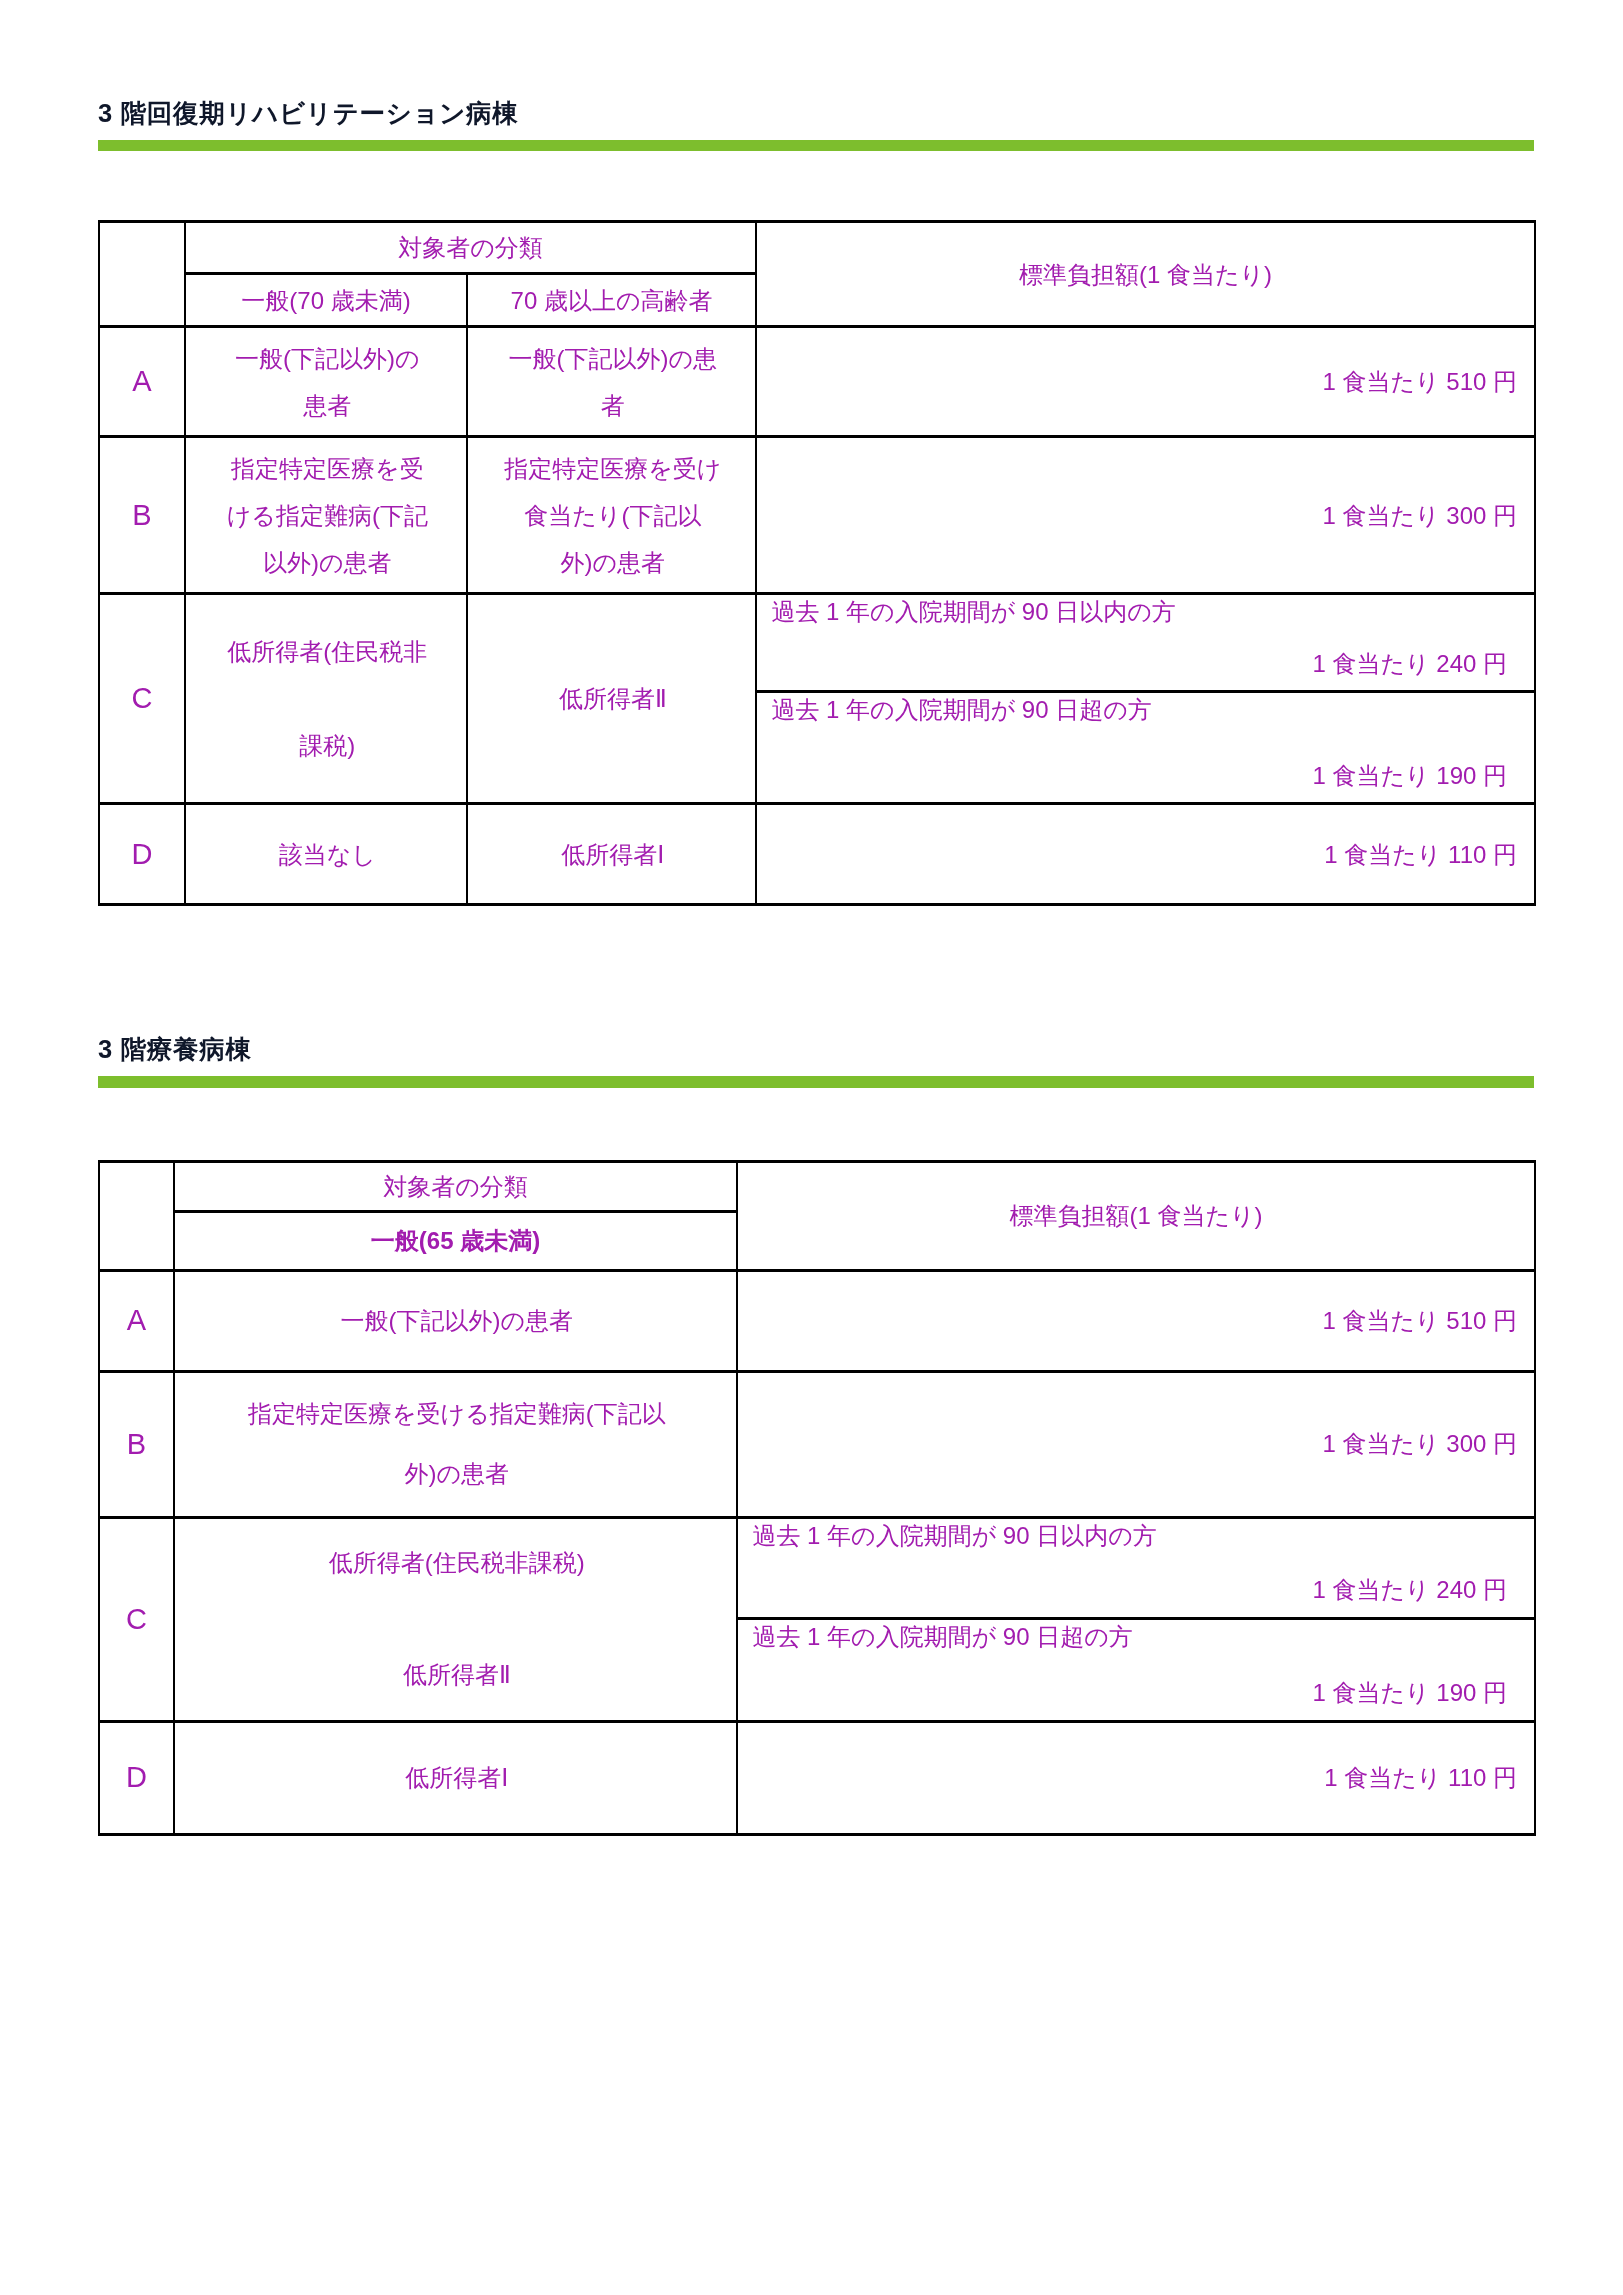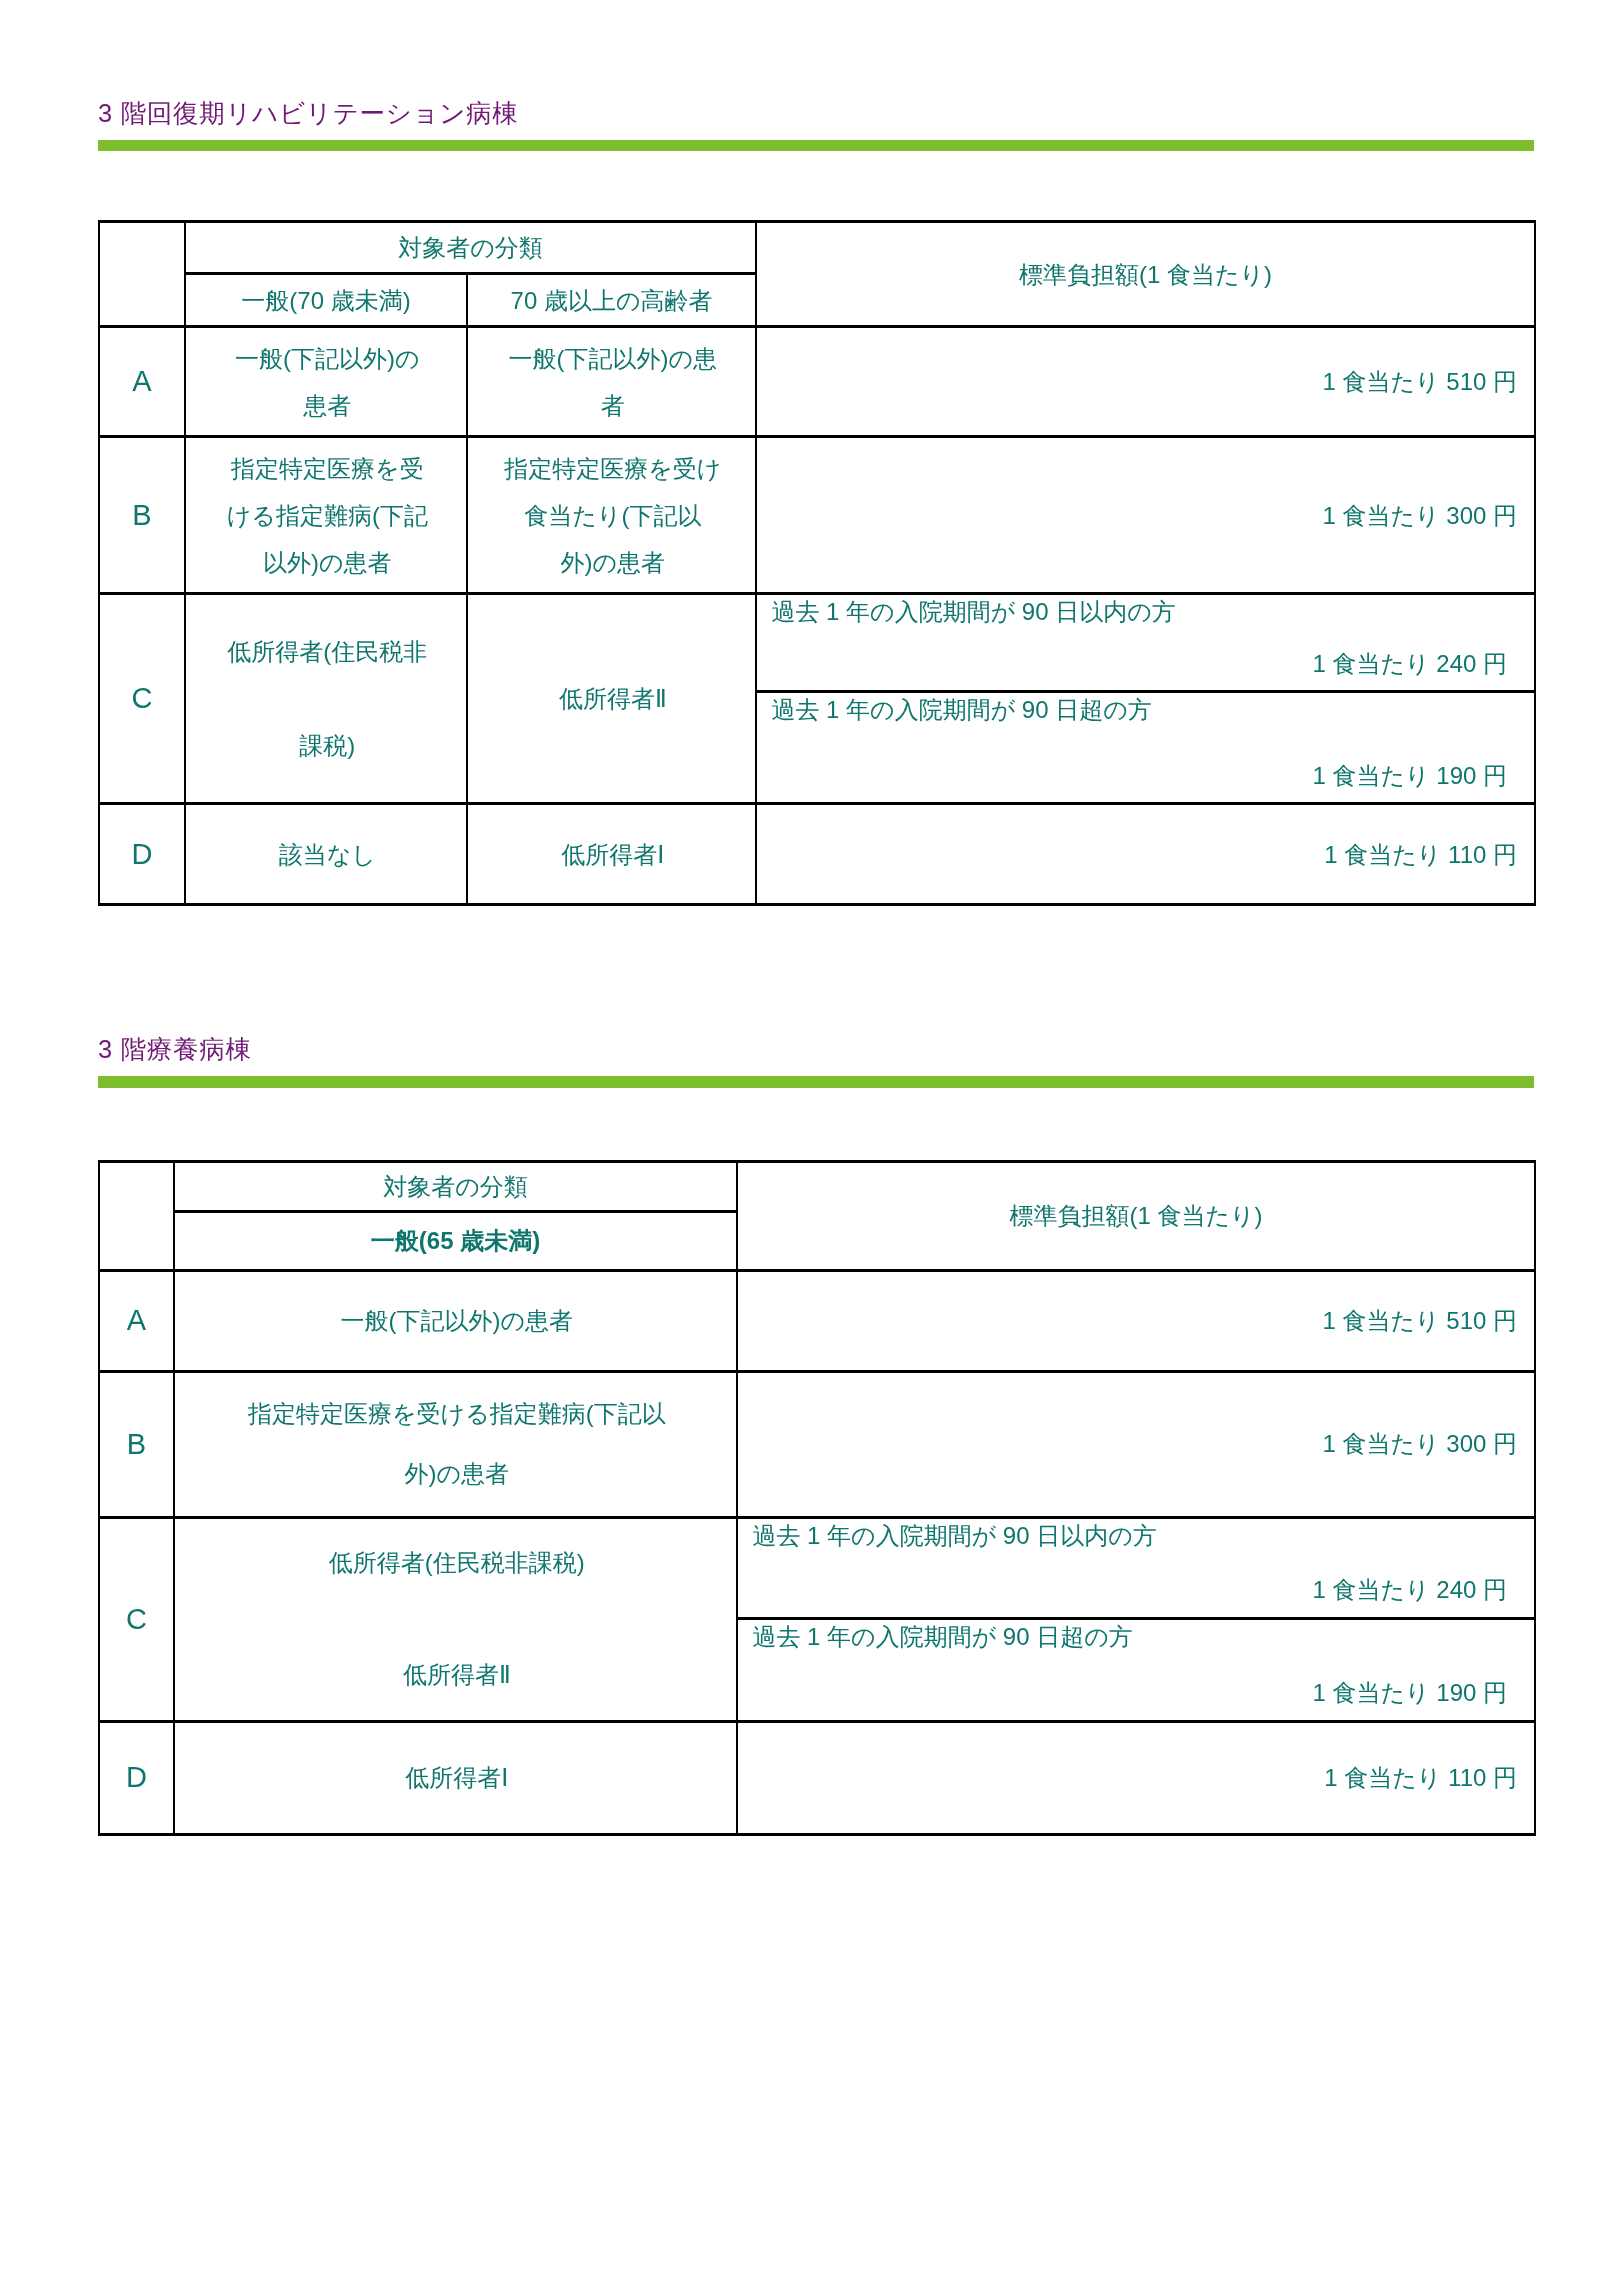--- a/index.html
+++ b/index.html
@@ -5,28 +5,28 @@
   * { margin:0; padding:0; box-sizing:border-box; }
   html,body { background:#ffffff; }
   body {
     width:1623px; height:2295px;
     font-family:"Liberation Sans","DejaVu Sans",sans-serif;
     color:#000;
   }
   .content { padding:98px 89px 0 98px; }
 
   .sec-title {
-    font-size:25.5px; font-weight:normal; line-height:31px;
-    letter-spacing:0.7px; color:#701a75;
+    font-size:25.5px; font-weight:bold; line-height:31px;
+    letter-spacing:0.7px; color:#0f172a;
   }
   .rule { height:11.8px; margin-top:10.5px; background:#7dbe2d; }
 
   table {
     border-collapse:collapse; table-layout:fixed;
-    width:1436px; font-size:24px; color:#0f766e;border-radius:19px;
+    width:1436px; font-size:24px; color:#a21caf;border-radius:19px;
   }
   td {
     border-left:2px solid #000; border-right:2px solid #000;
     border-top:3.3px solid #000; border-bottom:3.3px solid #000;
     vertical-align:middle;
     overflow:hidden;
   }
   .t1 { margin-top:69px; }
   .t2 { margin-top:72px; }
 

